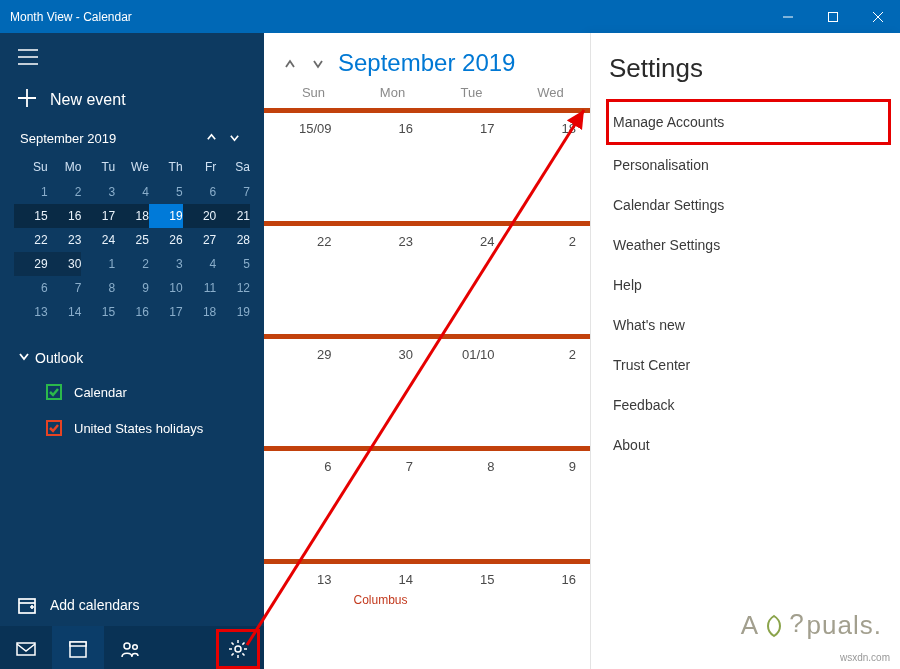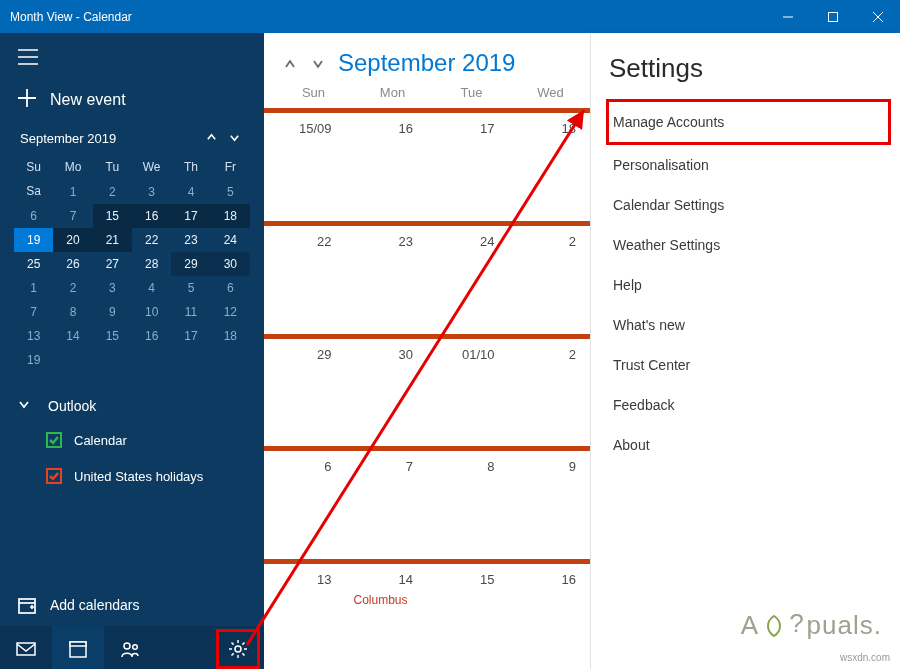--- a/index.html
+++ b/index.html
@@ -18,30 +18,30 @@
   .hamburger { padding: 16px 18px 10px; }
   .hamburger svg { width: 20px; height: 16px; stroke: #fff; stroke-width: 1.6; }
   .new-event { display: flex; align-items: center; gap: 14px; padding: 10px 18px 16px; font-size: 16px; }
   .new-event .plus svg { width: 18px; height: 18px; stroke: #fff; stroke-width: 1.8; }
 
   .mini-cal { padding: 0 14px 8px; }
   .mini-head { display: flex; align-items: center; padding: 4px 4px 10px 6px; font-size: 13px; }
   .mini-head .title { flex: 1; }
   .mini-head .arrow svg { width: 11px; height: 11px; stroke: #fff; stroke-width: 1.8; fill: none; }
   .mini-head .arrow { padding: 0 6px; }
-  .mini-grid { display: grid; grid-template-columns: repeat(6, 1fr); text-align: center; font-size: 12px; }
+  .mini-grid { display: grid; grid-template-columns: repeat(7, 1fr); text-align: right; font-size: 12px; }
   .mini-grid .dow { color: #cfe1f3; padding: 4px 0 6px; }
   .mini-grid .day { padding: 5px 0; color: #eaf3fb; }
   .mini-grid .day.out { color: #8aaecb; }
   .mini-grid .day.today { background: #007ad9; color: #fff; }
   .mini-grid .day.prev-cur { background: #0b2f4e; }
   .mini-grid .day.current-week { background: #092a45; }
 
   .accounts { padding: 10px 6px 0; }
-  .acct-head { display: flex; align-items: flex-start; gap: 18px; padding: 8px 12px; font-size: 14px; }
+  .acct-head { display: flex; align-items: flex-start; gap: 5px; padding: 8px 12px; font-size: 14px; }
   .acct-head svg { width: 12px; height: 12px; stroke: #fff; stroke-width: 1.8; fill: none; }
   .cal-item { display: flex; align-items: center; gap: 12px; padding: 10px 14px 10px 40px; font-size: 13px; }
   .cal-item .chk { width: 16px; height: 16px; border: 2px solid; display: flex; align-items: center; justify-content: center; }
   .cal-item .chk svg { width: 10px; height: 10px; stroke: currentColor; stroke-width: 2.5; fill: none; }
   .chk.green { border-color: #2bb84b; color: #2bb84b; }
   .chk.red { border-color: #e64323; color: #e64323; }
   .add-cal { display: flex; align-items: center; gap: 14px; padding: 12px 18px; font-size: 14px; border-top: 0; margin-top: auto; }
   .add-cal svg { width: 18px; height: 18px; stroke: #fff; stroke-width: 1.7; fill: none; }
 
   .bottombar { height: 46px; background: #093255; display: flex; align-items: center; }

